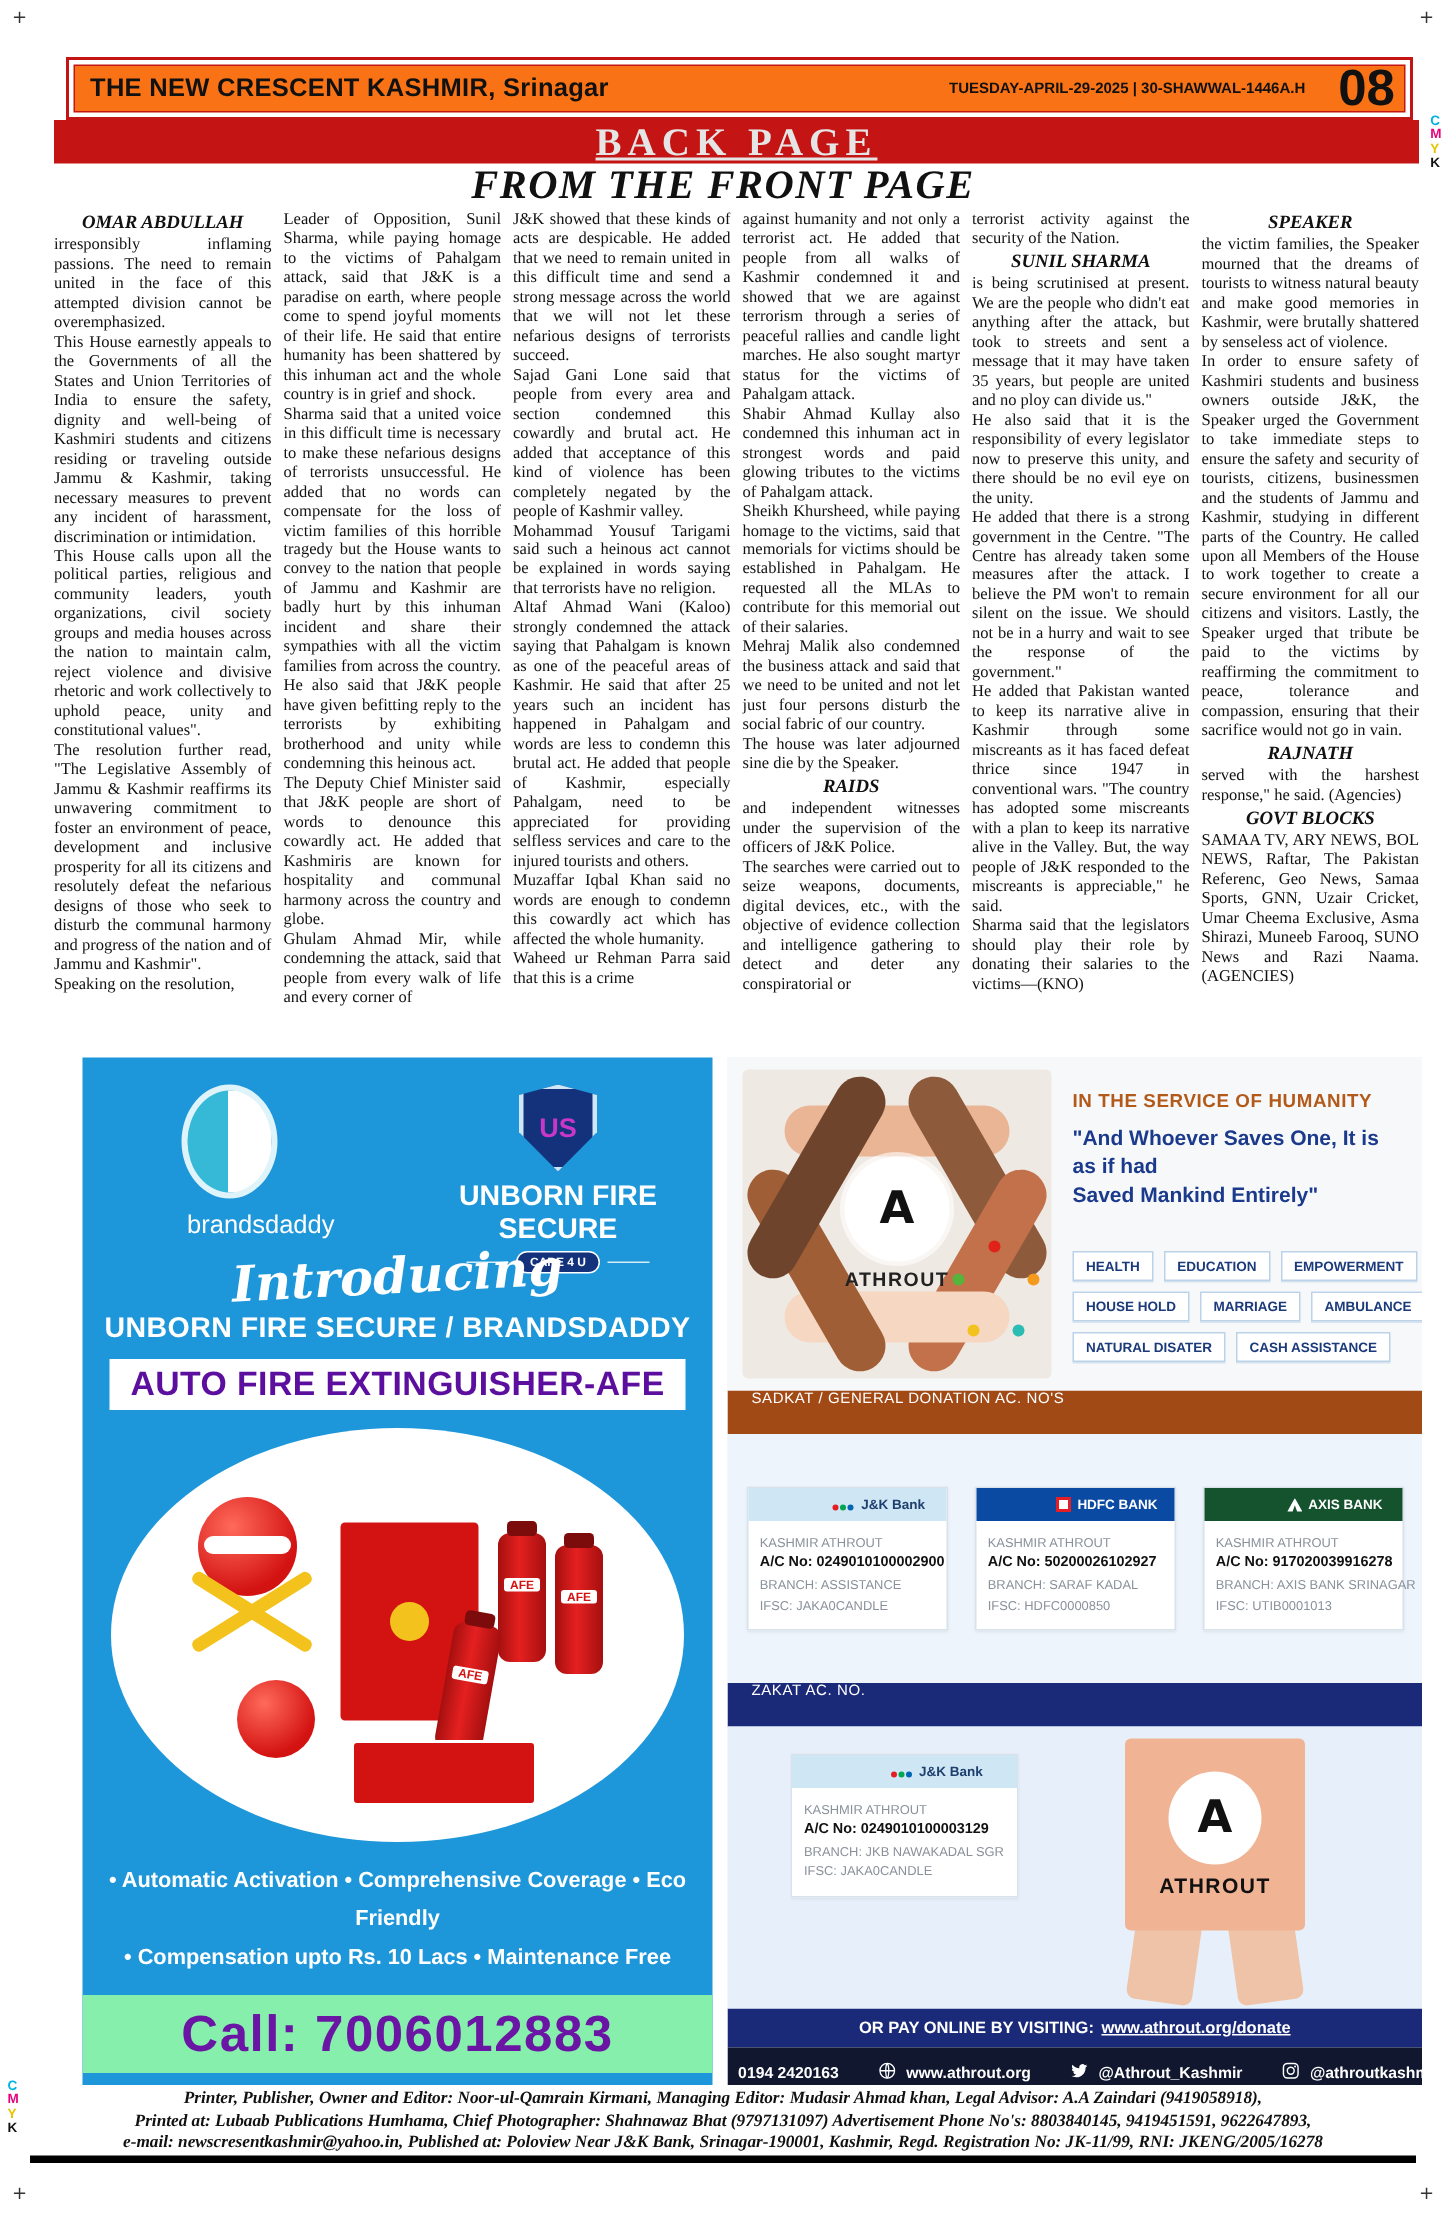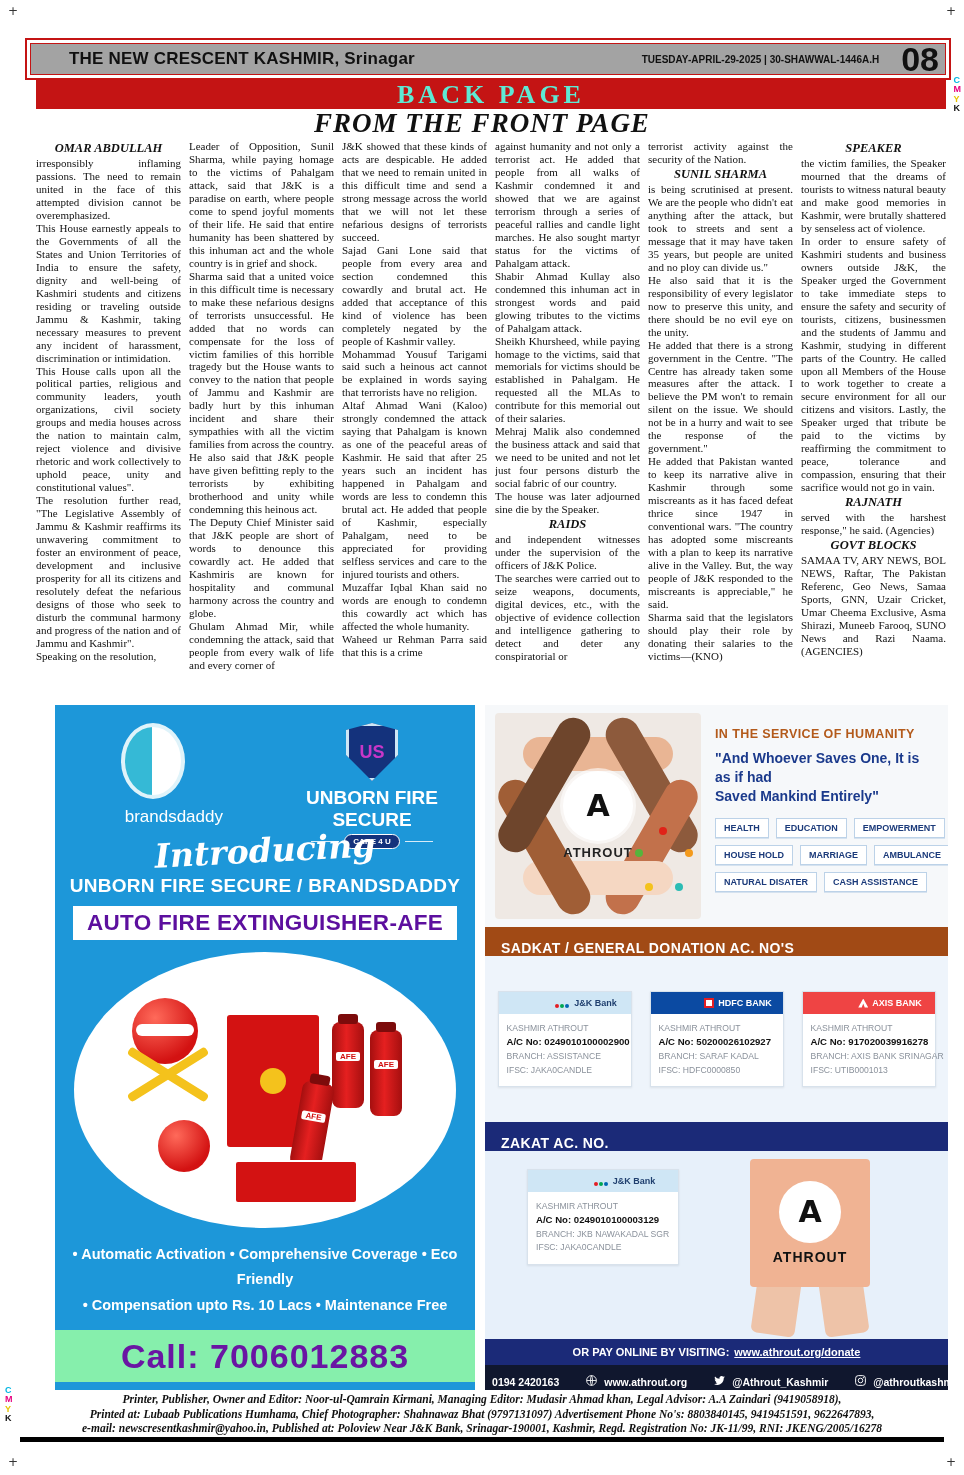--- a/index.html
+++ b/index.html
@@ -2,29 +2,29 @@
 <html><head>
 <meta charset="utf-8">
 <style>
   html,body{margin:0;padding:0;background:#fff;}
   #page{position:relative;width:964px;height:1475px;background:#fff;overflow:hidden;
         font-family:"Liberation Serif",serif;color:#111;}
   .corner{position:absolute;font:12px "DejaVu Sans",sans-serif;color:#333;}
   .cmyk{position:absolute;display:flex;flex-direction:column;font:bold 9px "Liberation Sans",sans-serif;line-height:1.05;}
 
   
-  #mast{position:absolute;left:25px;top:38px;width:894px;height:38px;border:2px solid #c41414;
+  #mast{position:absolute;left:44px;top:38px;width:894px;height:38px;border:2px solid #c41414;
         box-shadow:inset 0 0 0 3px #fff, inset 0 0 0 4px #c41414;
-        display:flex;align-items:center;background:#a3a3a3;padding-left:28px;}
+        display:flex;align-items:center;background:#f97316;}
   #mast .title{font:bold 17px "Liberation Sans",sans-serif;letter-spacing:.2px;margin-left:14px;white-space:nowrap;}
   #mast .date{font:bold 10px "Liberation Sans",sans-serif;margin-left:auto;white-space:nowrap;}
   #mast .pn{font:bold 34px "Liberation Sans",sans-serif;line-height:1;margin:0 10px 0 22px;}
   #banner{position:absolute;left:36px;top:80px;width:910px;height:29px;background:#c41414;
           display:flex;align-items:center;justify-content:center;}
-  #banner .bp{font:bold 26px "Liberation Serif",serif;color:#5eead4;letter-spacing:4px;}
+  #banner .bp{font:bold 26px "Liberation Serif",serif;color:#e5e5e5;letter-spacing:4px;text-decoration:underline;}
   #subtitle{position:absolute;left:0;top:108px;width:964px;text-align:center;
             font:bold italic 27px "Liberation Serif",serif;letter-spacing:1px;}
 
   
   #articles{position:absolute;left:36px;top:140px;width:910px;height:563px;overflow:hidden;
             display:grid;grid-template-columns:repeat(6,1fr);column-gap:8px;}
   .col{overflow:hidden;}
   .para{margin:0;font-size:11px;line-height:1.18;text-align:justify;}
   .subhead{font:bold italic 12.5px "Liberation Serif",serif;text-align:center;margin:1px 0;}
 
@@ -83,34 +83,34 @@
   .arm{position:absolute;left:28px;top:86px;width:150px;height:34px;border-radius:18px;transform-origin:75px 17px;}
   .hands .hub{position:absolute;left:68px;top:58px;width:70px;height:70px;border-radius:50%;background:#fff;
               display:flex;align-items:center;justify-content:center;box-shadow:0 0 0 3px rgba(255,255,255,.6);}
   .alogo{position:relative;font:bold 30px "DejaVu Sans",sans-serif;color:#111;line-height:1;}
   .adot{position:absolute;width:8px;height:8px;border-radius:50%;}
   .hands .org{position:absolute;left:0;top:132px;width:206px;text-align:center;
               font:bold 13px "Liberation Sans",sans-serif;color:#222;letter-spacing:1px;}
   .hero-txt{position:absolute;left:230px;top:22px;width:222px;}
   .service{color:#b35a1b;font-weight:bold;font-size:12.5px;letter-spacing:.4px;}
   .quote{margin-top:8px;color:#1b3a8c;font-weight:bold;font-size:14px;line-height:1.35;}
-  #badges{margin-top:12px;}
+  #badges{margin-top:28px;}
   .badge-row{display:flex;gap:7px;margin-top:7px;}
   .badge{background:#fff;border:1px solid #bcd2e8;color:#1b3a7a;font-weight:bold;font-size:9px;
          padding:4px 8px;white-space:nowrap;box-shadow:0 1px 0 #d5e2ef;}
-  .bar{height:29px;display:flex;align-items:flex-end;padding-left:16px;color:#fff;font-weight:bold;
-       font-size:14px;letter-spacing:.4px;}
+  .bar{height:29px;display:flex;align-items:flex-start;padding-left:16px;color:#fff;font-weight:normal;
+       font-size:10px;letter-spacing:.4px;}
   .bar.brown{background:#a14a15;}
   .bar.navy{background:#1b2a78;}
   .cards{height:166px;display:flex;justify-content:center;align-items:center;gap:18px;background:#eef4fb;}
   .bcard{width:132px;background:#fff;border:1px solid #d8e2ec;box-shadow:0 1px 2px rgba(0,0,0,.08);}
   .bhead{height:22px;display:flex;align-items:center;justify-content:center;gap:4px;padding-left:43px;}
   .bhead.jk{background:#cfe6f5;}
   .bhead.hdfc{background:#0b4aa2;}
-  .bhead.axis{background:#ef4444;}
+  .bhead.axis{background:#14532d;}
   .blabel{font-weight:bold;font-size:9px;}
   .bhead.jk .blabel{color:#1f3f6e;} .bhead.hdfc .blabel,.bhead.axis .blabel{color:#fff;}
   .jk-dots span{display:inline-block;width:4px;height:4px;border-radius:50%;margin-right:1px;}
   .hdfc-mark{width:10px;height:10px;background:#fff;border:2px solid #e31e24;box-sizing:border-box;}
   .axis-mark{width:10px;height:9px;background:#fff;clip-path:polygon(50% 0,100% 100%,65% 100%,50% 55%,35% 100%,0 100%);}
   .bbody{padding:8px 8px 9px;}
   .bline{font-size:8.6px;color:#8a919b;line-height:1.55;white-space:nowrap;}
   .bline.strong{font-weight:bold;color:#111;font-size:9.6px;}
   .zsec{position:relative;height:188px;background:#e7f0fa;}
   .zsec .bcard{position:absolute;left:42px;top:18px;width:150px;}

